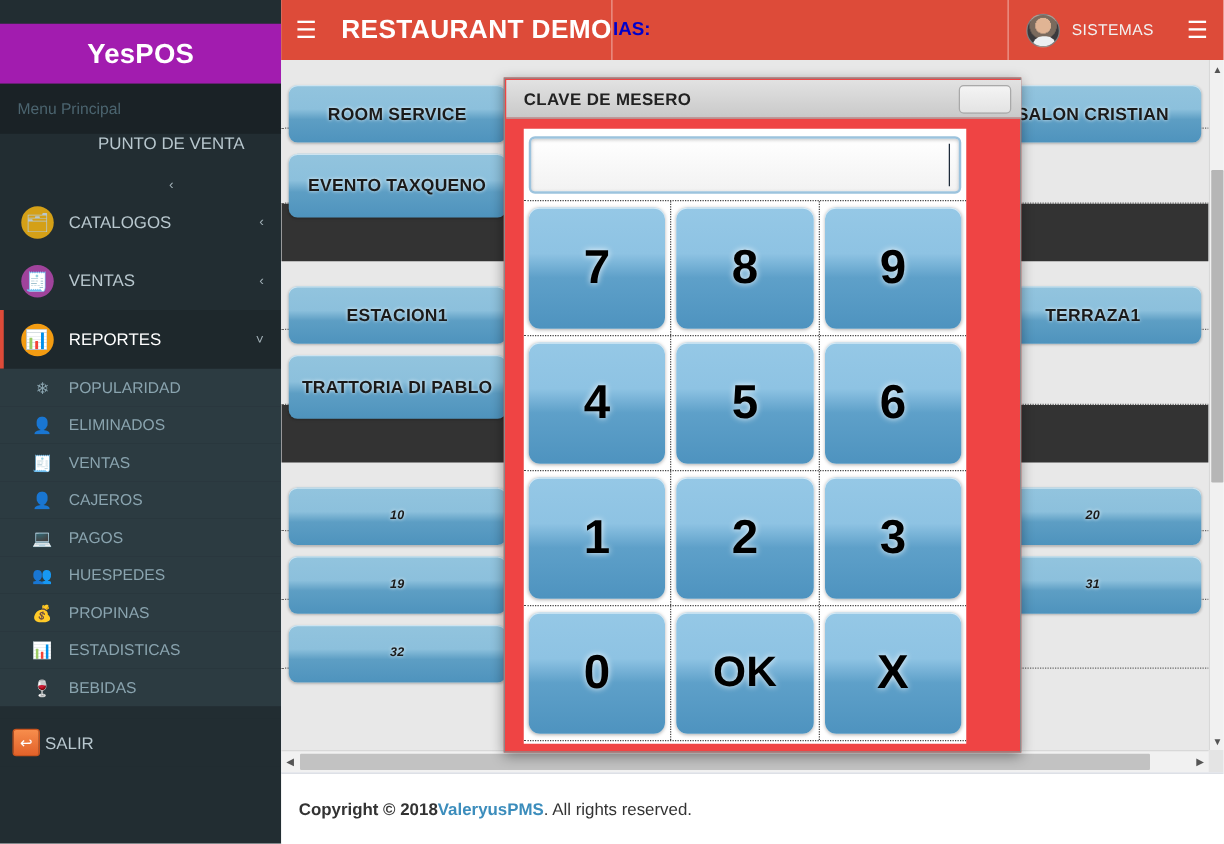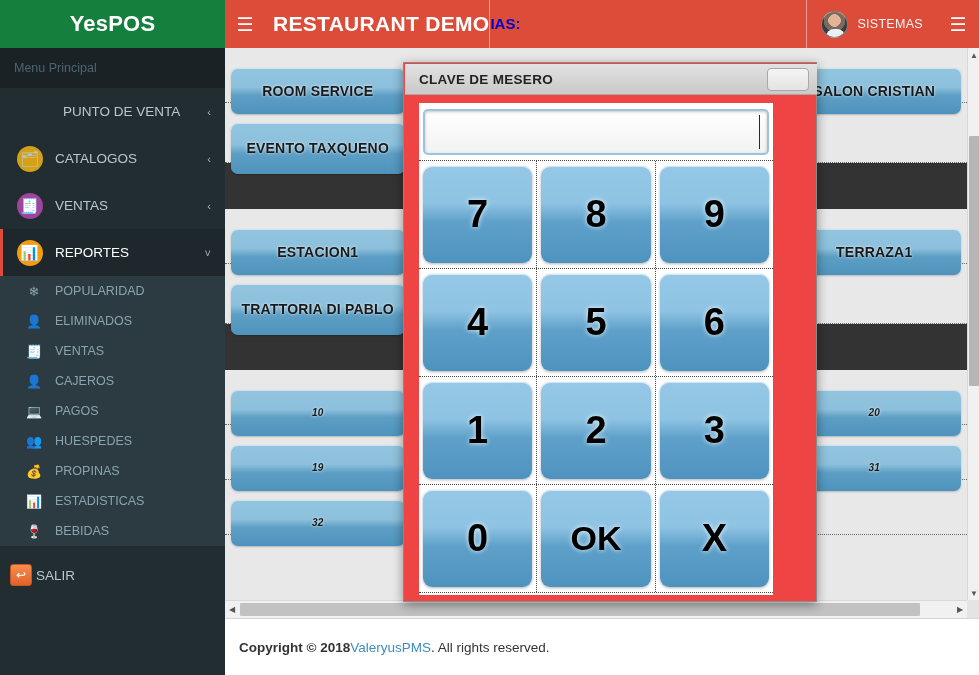--- a/index.html
+++ b/index.html
@@ -12,39 +12,40 @@
   #app { position: relative; width: 979px; height: 675px; }
 
   
   .sidebar {
     position: absolute; left: 0; top: 0;
     width: 225px; height: 675px;
     background: #222d32;
     overflow: hidden;
   }
   .brand {
-    height: 48px; background: #15803d;
+    height: 48px; background: #a21caf;
     display: flex; align-items: center; justify-content: center;
     color: #ffffff; font-size: 22px; font-weight: bold;
     letter-spacing: .2px;
+    margin-top: 19px;
   }
   .menu-header {
     height: 40px; background: #1a2226;
     display: flex; align-items: center;
     padding-left: 14px;
     color: #4b646f; font-size: 12.5px;
   }
   .nav-item {
     height: 47px; display: flex; align-items: center;
     padding-left: 14px; padding-right: 14px;
     color: #b8c7ce; font-size: 13.5px;
     border-left: 3px solid transparent;
     cursor: pointer;
   }
-  .nav-item.top-item { padding-left: 60px; }
+  .nav-item.top-item { padding-left: 60px; flex-direction: column; }
   .nav-item.active {
     background: #1e282c; border-left-color: #dd4b39; color: #ffffff;
   }
   .nav-ico {
     width: 26px; height: 26px; margin-right: 12px;
     display: inline-flex; align-items: center; justify-content: center;
     font-size: 15px; border-radius: 50%; flex: 0 0 auto;
   }
   .nav-label { flex: 1 1 auto; white-space: nowrap; }
   .nav-arrow { font-size: 11px; color: #b8c7ce; opacity: .85; }
@@ -203,21 +204,21 @@
 
   
   .footer {
     position: absolute; left: 225px; top: 618px;
     width: 754px; height: 57px;
     background: #ffffff; border-top: 1px solid #d2d6de;
     display: flex; align-items: center; padding-left: 14px;
     font-size: 13.5px; color: #333;
   }
   .footer b { font-weight: bold; }
-  .footer a { color: #3c8dbc; text-decoration: none; font-weight: normal; }
+  .footer a { color: #3c8dbc; text-decoration: none; font-weight: bold; }
 
   
   .modal {
     position: absolute; left: 403px; top: 62px;
     width: 414px; height: 540px;
     background: #ef4444;
     border: 1px solid #8a8a8a;
     box-shadow: 0 3px 10px rgba(0,0,0,.4);
     z-index: 50;
   }

